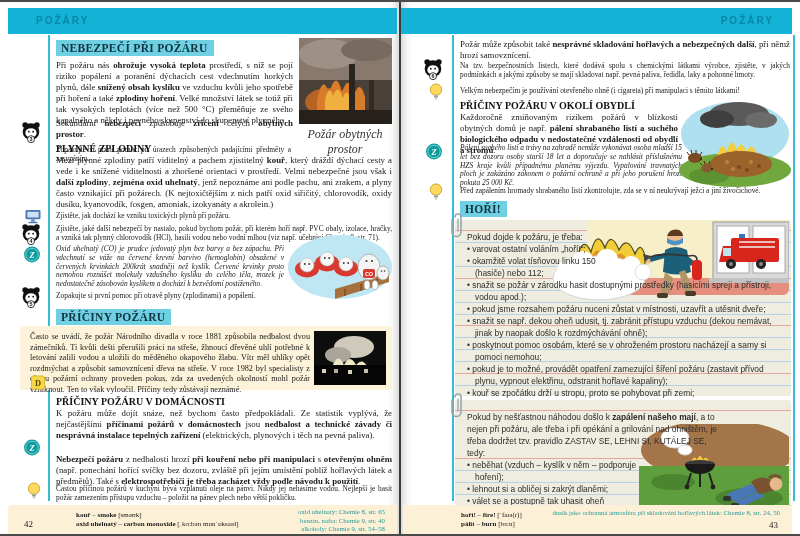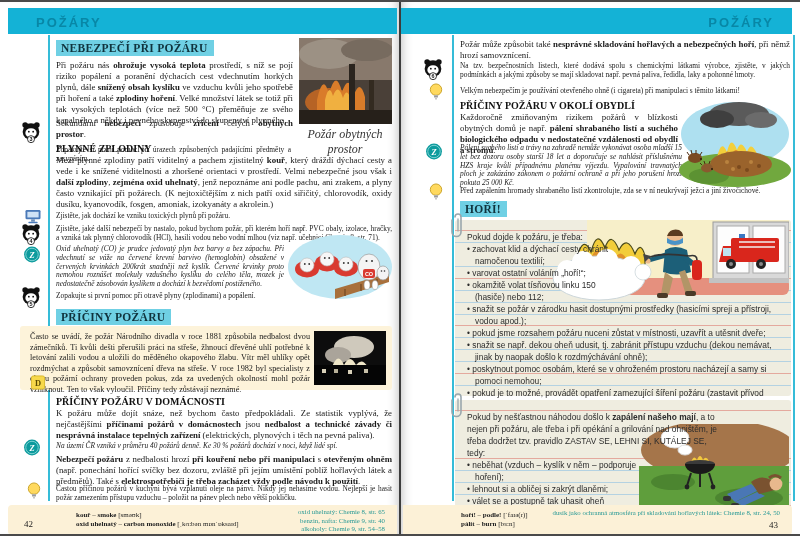--- a/index.html
+++ b/index.html
@@ -7,21 +7,21 @@
           border-top:2px solid #4a4a4a;border-bottom:2px solid #4a4a4a;box-sizing:border-box;
           font-family:"Liberation Serif",serif;color:#1a1a1a;}
   .page{position:absolute;top:0;height:532px;width:399px;background:#fff;}
   .page-left{left:0;box-shadow:inset -10px 0 12px -10px rgba(0,0,0,.3);}
   .page-right{left:401px;box-shadow:inset 10px 0 12px -10px rgba(0,0,0,.3);}
   .seam{position:absolute;left:399px;top:0;width:2px;height:536px;background:#3c3c3c;}
   .hdrbar{position:absolute;top:6px;height:26px;background:#14b2d6;}
   .hdrbar.l{left:8px;width:389px;}
   .hdrbar.r{left:0px;width:391px;}
   .hdr-title{position:absolute;top:7px;font-family:"Liberation Sans",sans-serif;font-weight:bold;
-             font-size:13px;letter-spacing:2px;color:#0887a6;}
+             font-size:10px;letter-spacing:2px;color:#0887a6;}
   .vline{position:absolute;width:2px;background:#35bcd8;}
   .hl{display:inline-block;background:#6fd0e4;color:#10333d;font-weight:bold;
       font-size:11.5px;padding:2px 6px 2px 5px;letter-spacing:.3px;}
   .subhd{position:absolute;font-weight:bold;font-size:10px;color:#111;}
   .p{position:absolute;font-size:8.8px;line-height:11px;text-align:justify;}
   .note{position:absolute;font-size:7.4px;line-height:8.8px;text-align:justify;color:#222;}
   .znote{font-style:italic;}
   .caption{position:absolute;font-style:italic;font-size:12px;text-align:center;color:#333;}
   .micon{position:absolute;width:20px;}
   .creambox{position:absolute;background:#fdf3da;border-radius:3px;}
@@ -186,21 +186,20 @@
     </svg>
 
     <div class="subhd" style="left:56px;top:394px;">PŘÍČINY POŽÁRU V DOMÁCNOSTI</div>
     <div class="p" style="left:56px;top:406px;width:336px;">K požáru může dojít snáze, než bychom často předpokládali. Ze statistik vyplývá, že nejčastějšími <b>příčinami požárů v domácnostech</b> jsou <b>nedbalost a technické závady či nesprávná instalace tepelných zařízení</b> (elektrických, plynových i těch na pevná paliva).</div>
 
     <svg class="micon" style="left:22px;top:437px;" viewBox="0 0 18 18" height="17">
       <circle cx="9" cy="9" r="8.4" fill="#0d9b9d"></circle>
       <circle cx="9" cy="9" r="6.6" fill="none" stroke="#7fd2d3" stroke-width="1"></circle>
       <text x="9" y="12.4" text-anchor="middle" font-size="9" font-style="italic" font-family="Liberation Serif,serif" font-weight="bold" fill="#fff">Z</text>
     </svg>
-    <div class="note znote" style="left:56px;top:440px;width:336px;">Na území ČR vzniká v průměru 40 požárů denně. Ke 30 % požárů dochází v noci, když lidé spí.</div>
 
     <div class="p" style="left:56px;top:452px;width:336px;"><b>Nebezpečí požáru</b> z nedbalosti hrozí <b>při kouření nebo při manipulaci</b> s <b>otevřeným ohněm</b> (např. ponechání hořící svíčky bez dozoru, zvláště při jejím umístění poblíž hořlavých látek a předmětů). Také s <b>elektrospotřebiči je třeba zacházet vždy podle návodu k použití</b>.</div>
 
     <svg class="micon" style="left:24px;top:480px;" viewBox="0 0 14 20" height="19">
       <circle cx="7" cy="7" r="6" fill="#ffd95e" stroke="#c9a227" stroke-width="1"></circle>
       <path d="M5 12.5 h4 v3 h-4 z" fill="#b9b9b9"></path>
       <line x1="5" y1="14" x2="9" y2="14" stroke="#8a8a8a" stroke-width=".8"></line>
       <path d="M6 16 h2 l-1 2 z" fill="#9a9a9a"></path>
     </svg>
     <div class="note" style="left:56px;top:483px;width:336px;">Častou příčinou požárů v kuchyni bývá vzplanutí oleje na pánvi. Nikdy jej nehasíme vodou. Nejlepší je hasit požár zamezením přístupu vzduchu – položit na pánev plech nebo větší pokličku.</div>
@@ -219,21 +218,21 @@
     </div>
   </div>
 
   <div class="page page-right">
     <div class="hdrbar r">
       <span class="hdr-title" style="right:18px;">POŽÁRY</span>
     </div>
     <div class="vline" style="left:51px;top:33px;height:466px;"></div>
     <div class="vline" style="left:392px;top:33px;height:466px;"></div>
 
-    <div class="p" style="left:59px;top:37px;width:330px;">Požár může způsobit také <b>nesprávné skladování hořlavých a nebezpečných hoří</b>, při němž hrozí samovznícení.</div>
+    <div class="p" style="left:59px;top:37px;width:330px;">Požár může způsobit také <b>nesprávné skladování hořlavých a nebezpečných další</b>, při němž hrozí samovznícení.</div>
 
     <svg class="micon" style="left:22px;top:56px;" viewBox="0 0 24 26" height="23">
       <circle cx="5" cy="4" r="3.4" fill="#111"></circle>
         <circle cx="19" cy="4" r="3.4" fill="#111"></circle>
       <circle cx="12" cy="12" r="10" fill="#111"></circle>
       <ellipse cx="12" cy="13.5" rx="6.8" ry="5.6" fill="#fff"></ellipse>
       <circle cx="9.4" cy="12" r="1.1" fill="#111"></circle>
         <circle cx="14.6" cy="12" r="1.1" fill="#111"></circle>
       <circle cx="12" cy="21" r="4.2" fill="#fff" stroke="#111" stroke-width="1"></circle>
       <text x="12" y="23.4" text-anchor="middle" font-size="6.5" font-family="Liberation Sans,sans-serif" font-weight="bold" fill="#111">6</text>
@@ -338,21 +337,20 @@
         <polygon points="96,34 104,36 98,42" fill="#444"></polygon>
         <path d="M118 52 l-4 22 h8 l4 -16 Z" fill="#b29567"></path>
         <path d="M132 52 l6 20 h8 l-8 -22 Z" fill="#b29567"></path>
         <rect x="110" y="73" width="11" height="5" rx="2" fill="#4a3a28"></rect>
         <rect x="138" y="71" width="11" height="5" rx="2" fill="#4a3a28"></rect>
       </svg>
       <div class="nbinner">
         <div style="width:150px;">
           <div>Pokud dojde k požáru, je třeba:</div>
           <ul>
-            <li>zachovat klid a dýchací cesty chránit namočenou textilií;</li>
             <li>varovat ostatní voláním „hoří!“;</li>
             <li>okamžitě volat tísňovou linku 150 (hasiče) nebo 112;</li>
           </ul>
         </div>
         <ul style="width:316px;">
           <li>snažit se požár v zárodku hasit dostupnými prostředky (hasicími spreji a přístroji, vodou apod.);</li>
           <li>pokud jsme rozsahem požáru nuceni zůstat v místnosti, uzavřít a utěsnit dveře;</li>
           <li>snažit se např. dekou oheň udusit, tj. zabránit přístupu vzduchu (dekou nemávat, jinak by naopak došlo k rozdmýchávání ohně);</li>
           <li>poskytnout pomoc osobám, které se v ohroženém prostoru nacházejí a samy si pomoci nemohou;</li>
           <li>pokud je to možné, provádět opatření zamezující šíření požáru (zastavit přívod plynu, vypnout elektřinu, odstranit hořlavé kapaliny);</li>
@@ -397,21 +395,21 @@
           <li>neběhat (vzduch – kyslík v něm – podporuje hoření);</li>
           <li>lehnout si a obličej si zakrýt dlaněmi;</li>
           <li>válet se a postupně tak uhasit oheň zamezením přístupu kyslíku ze vzduchu;</li>
           <li>pokud je to možné, zabalit se např. do deky, která také pomůže zabránit přístupu vzduchu.</li>
         </ul>
       </div>
     </div>
 
     <div class="footerbar r">
       <div class="vocab" style="left:58px;top:6px;">
-        <div><b>hoří!</b> – <b>podle!</b> [ˈfaɪə(r)]</div>
+        <div><b>hoří!</b> – <b>fire!</b> [ˈfaɪə(r)]</div>
         <div><b>pálit</b> – <b>burn</b> [bɜ:n]</div>
       </div>
       <div class="refs" style="right:12px;top:4px;width:330px;">
         <div>dusík jako ochranná atmosféra při skladování hořlavých látek: Chemie 8, str. 24, 50</div>
       </div>
       <span class="pagenum" style="right:14px;bottom:5px;">43</span>
     </div>
   </div>
 
   <div class="seam"></div>

